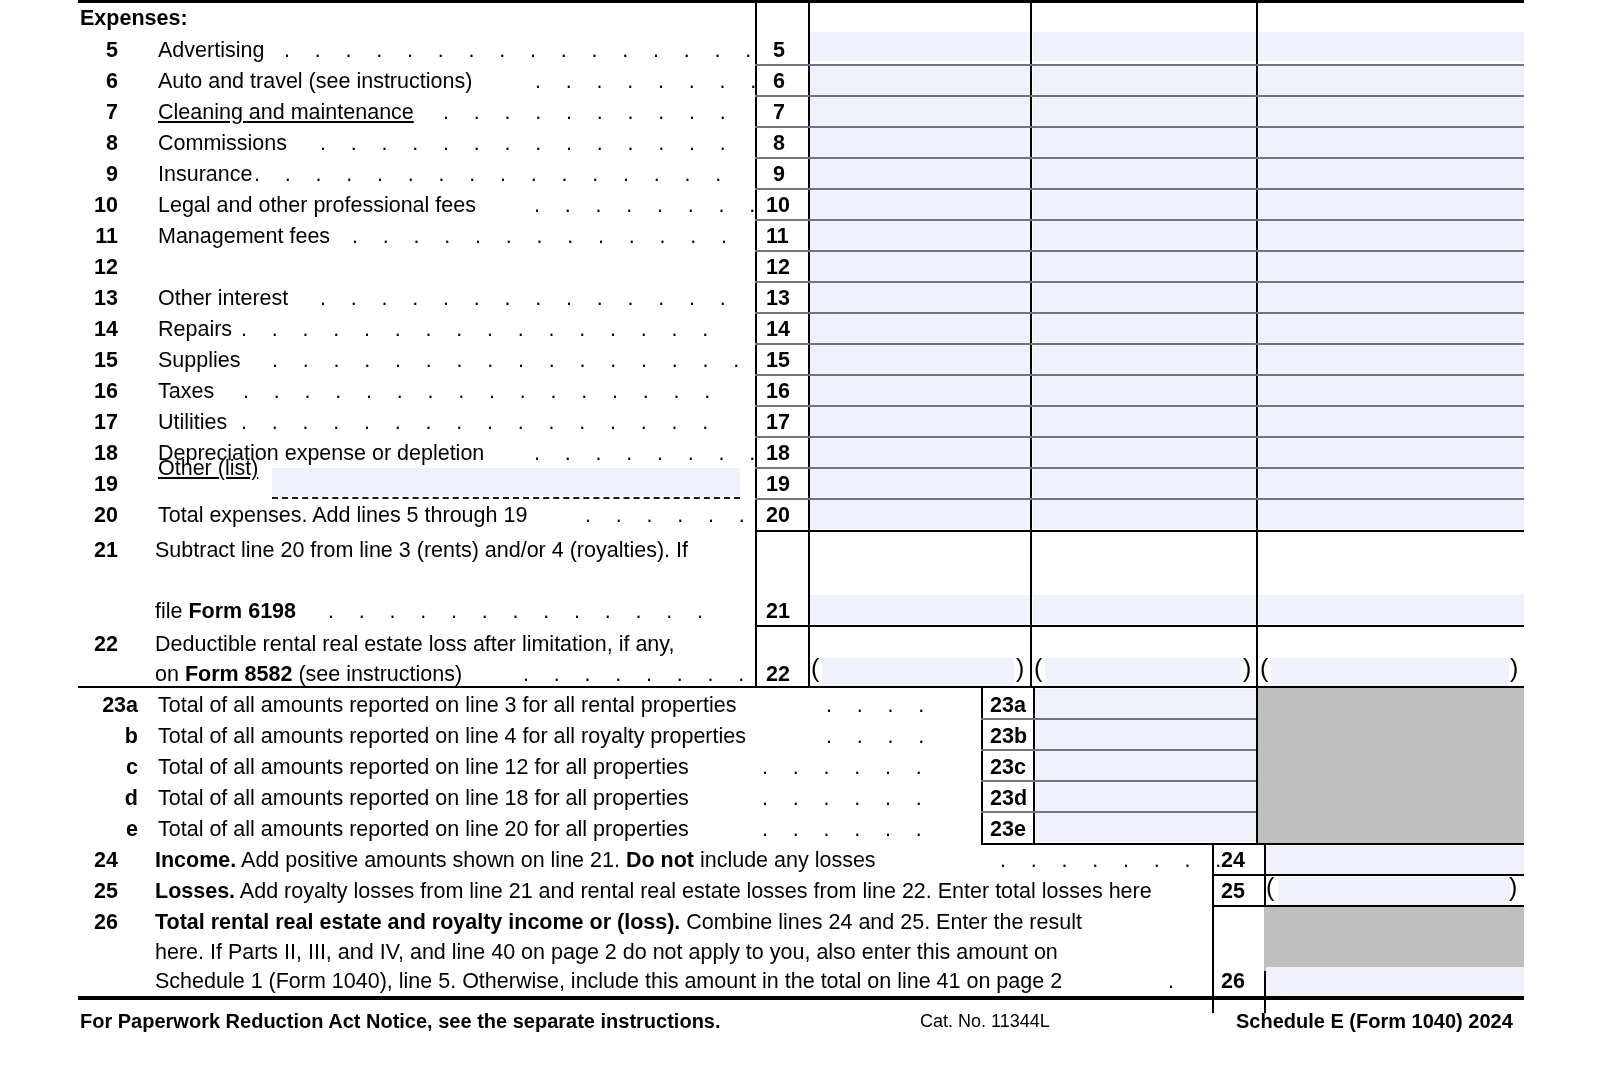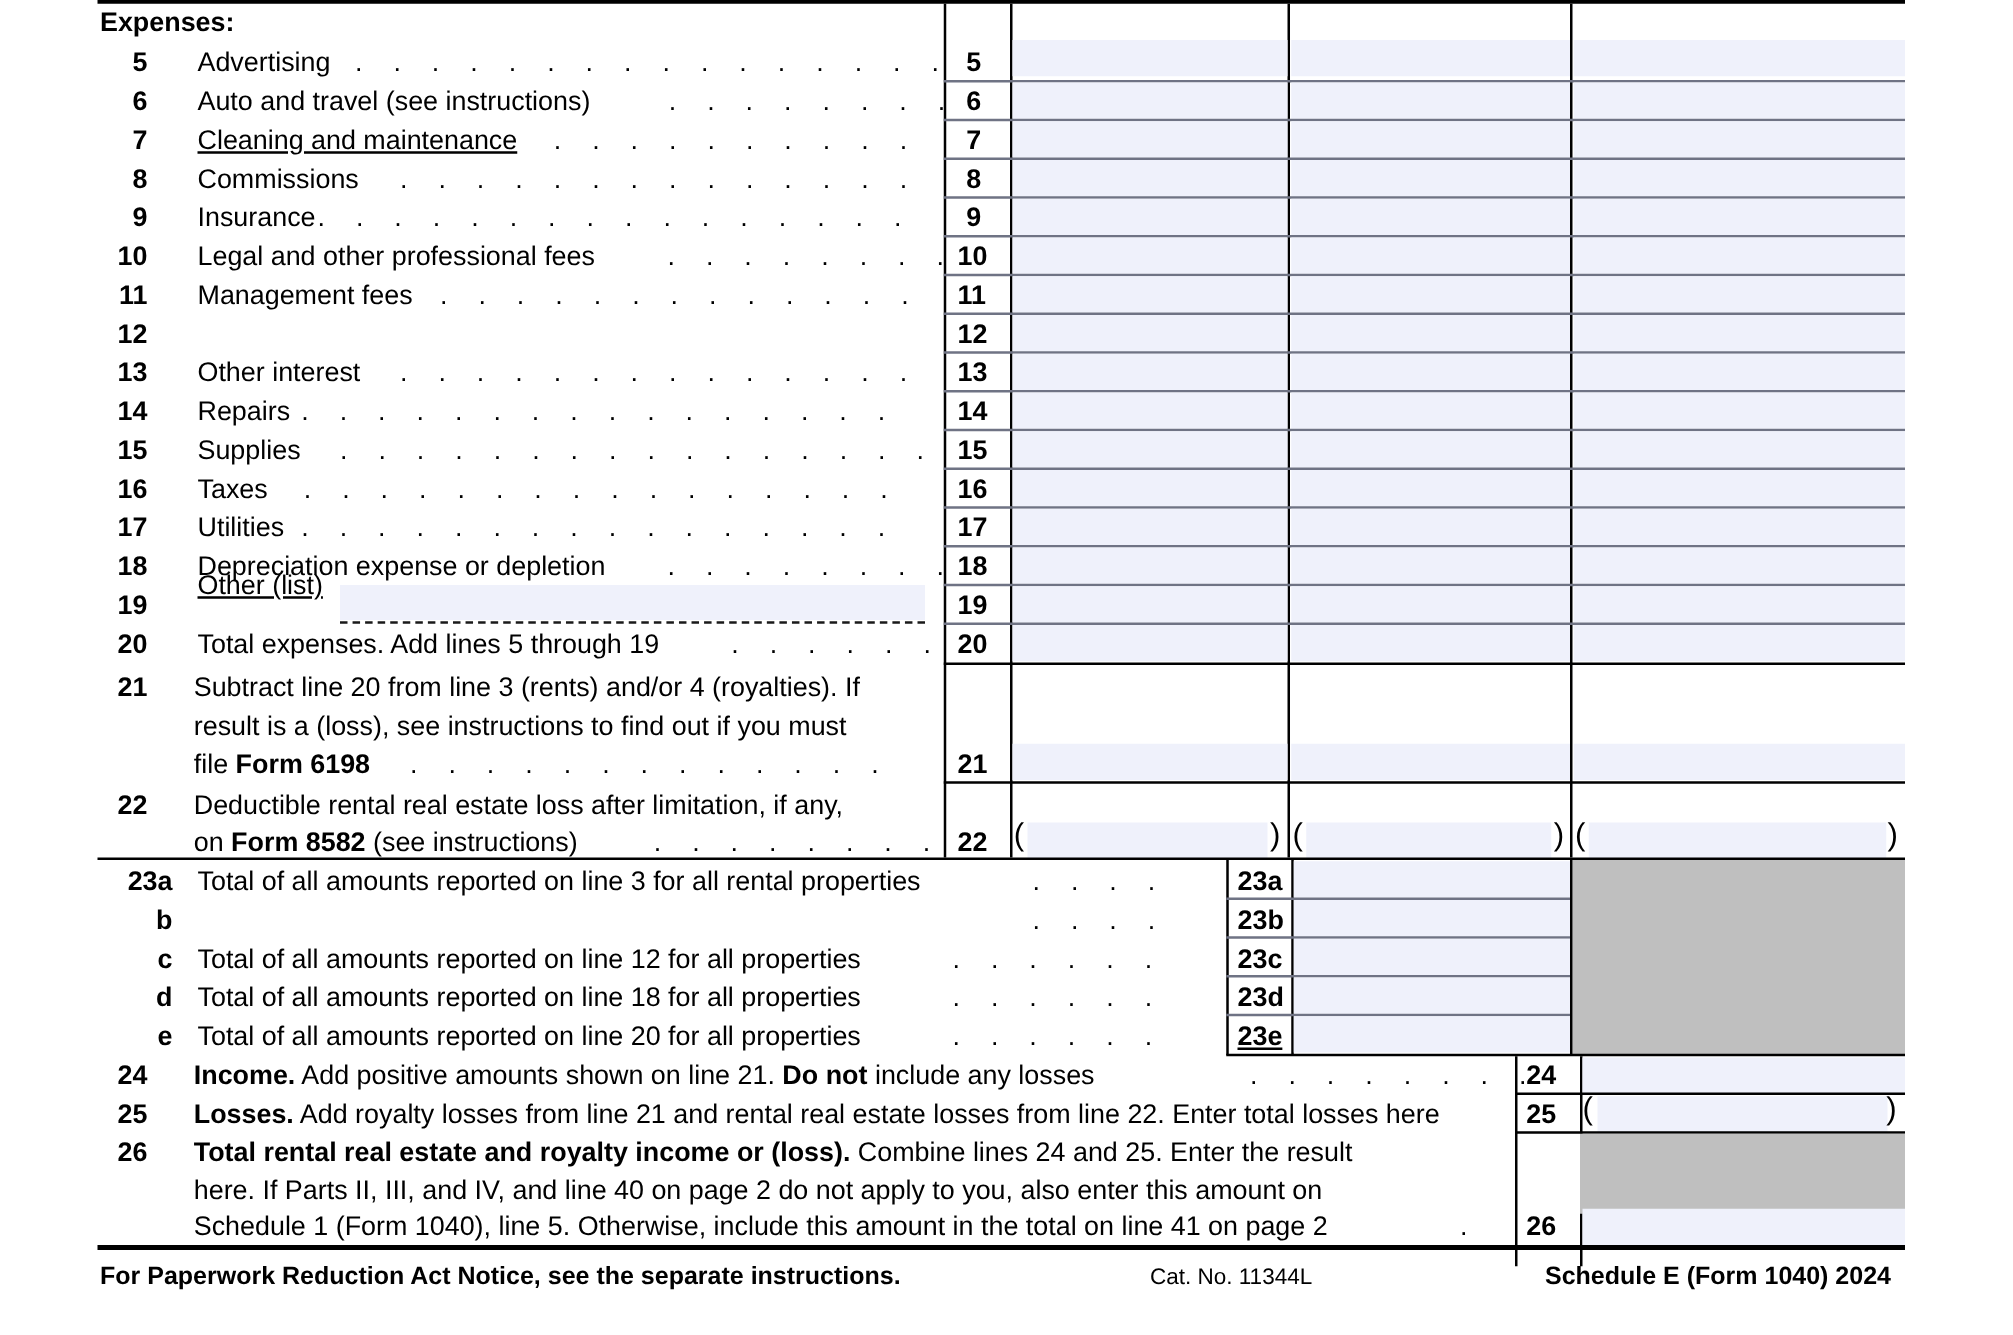--- a/index.html
+++ b/index.html
@@ -239,21 +239,20 @@
   <div class="lbl" style="left:158px; top:503px;">Total expenses. Add lines 5 through 19</div>
   <div class="dots" style="left:585px; top:503px;">. . . . . .</div>
   <div class="field" style="left:810px; top:500px; width:220px; height:29px;"></div>
   <div class="field" style="left:1033px; top:500px; width:223px; height:29px;"></div>
   <div class="field" style="left:1259px; top:500px; width:265px; height:29px;"></div>
   <div class="boxnum" style="left:766px; top:503px;">20</div>
   <div class="hrule-dark" style="left:755px; top:530px; width:769px;"></div>
 
   <div class="lnum" style="left:78px; top:538px; width:40px;">21</div>
   <div class="lbl" style="left:155px; top:538px;">Subtract line 20 from line 3 (rents) and/or 4 (royalties). If</div>
-  <div class="lbl" style="left:155px; top:569px;">result is a (loss), see instructions to find out if you must</div>
   <div class="lbl" style="left:155px; top:599px;"><span>file </span><b>Form 6198</b></div>
   <div class="dots" style="left:328px; top:599px;">. . . . . . . . . . . . .</div>
   <div class="field" style="left:810px; top:595px; width:220px; height:29px;"></div>
   <div class="field" style="left:1033px; top:595px; width:223px; height:29px;"></div>
   <div class="field" style="left:1259px; top:595px; width:265px; height:29px;"></div>
   <div class="boxnum" style="left:766px; top:599px;">21</div>
   <div class="hrule-dark" style="left:755px; top:625px; width:769px;"></div>
 
   <div class="lnum" style="left:78px; top:632px; width:40px;">22</div>
   <div class="lbl" style="left:155px; top:632px;">Deductible rental real estate loss after limitation, if any,</div>
@@ -282,20 +281,21 @@
   <div class="vrule" style="left:1256px; top:688px; height:156px;"></div>
 
   <div class="lnum" style="left:78px; top:693px; width:60px;">23a</div>
   <div class="lbl" style="left:158px; top:693px;">Total of all amounts reported on line 3 for all rental properties</div>
   <div class="dots" style="left:826px; top:693px;">. . . .</div>
   <div class="boxnum" style="left:990px; top:693px;">23a</div>
   <div class="field" style="left:1035px; top:689px; width:221px; height:29px;"></div>
   <div class="hrule" style="left:981px; top:718px; width:275px;"></div>
 
   <div class="lnum" style="left:78px; top:724px; width:60px;">b</div>
+  <div class="lbl" style="left:158px; top:724px;">Total of all amounts reported on line 4 for all royalty properties</div>
   <div class="dots" style="left:826px; top:724px;">. . . .</div>
   <div class="boxnum" style="left:990px; top:724px;">23b</div>
   <div class="field" style="left:1035px; top:720px; width:221px; height:29px;"></div>
   <div class="hrule" style="left:981px; top:749px; width:275px;"></div>
 
   <div class="lnum" style="left:78px; top:755px; width:60px;">c</div>
   <div class="lbl" style="left:158px; top:755px;">Total of all amounts reported on line 12 for all properties</div>
   <div class="dots" style="left:762px; top:755px;">. . . . . .</div>
   <div class="boxnum" style="left:990px; top:755px;">23c</div>
   <div class="field" style="left:1035px; top:751px; width:221px; height:29px;"></div>
@@ -304,21 +304,21 @@
   <div class="lnum" style="left:78px; top:786px; width:60px;">d</div>
   <div class="lbl" style="left:158px; top:786px;">Total of all amounts reported on line 18 for all properties</div>
   <div class="dots" style="left:762px; top:786px;">. . . . . .</div>
   <div class="boxnum" style="left:990px; top:786px;">23d</div>
   <div class="field" style="left:1035px; top:782px; width:221px; height:29px;"></div>
   <div class="hrule" style="left:981px; top:811px; width:275px;"></div>
 
   <div class="lnum" style="left:78px; top:817px; width:60px;">e</div>
   <div class="lbl" style="left:158px; top:817px;">Total of all amounts reported on line 20 for all properties</div>
   <div class="dots" style="left:762px; top:817px;">. . . . . .</div>
-  <div class="boxnum" style="left:990px; top:817px;text-decoration:underline;">23e</div>
+  <div class="boxnum" style="left:990px; top:817px;">23e</div>
   <div class="field" style="left:1035px; top:813px; width:221px; height:29px;"></div>
   <div class="hrule-dark" style="left:981px; top:843px; width:543px;"></div>
 
   <div class="vrule" style="left:1212px; top:845px; height:168px;"></div>
   <div class="vrule" style="left:1264px; top:845px; height:168px;"></div>
 
   <div class="lnum" style="left:78px; top:848px; width:40px;">24</div>
   <div class="lbl" style="left:155px; top:848px;"><b>Income.</b><span> Add positive amounts shown on line 21. </span><b>Do not</b><span> include any losses</span></div>
   <div class="dots" style="left:1000px; top:848px;">. . . . . . . .</div>
   <div class="boxnum" style="left:1221px; top:848px;">24</div>

